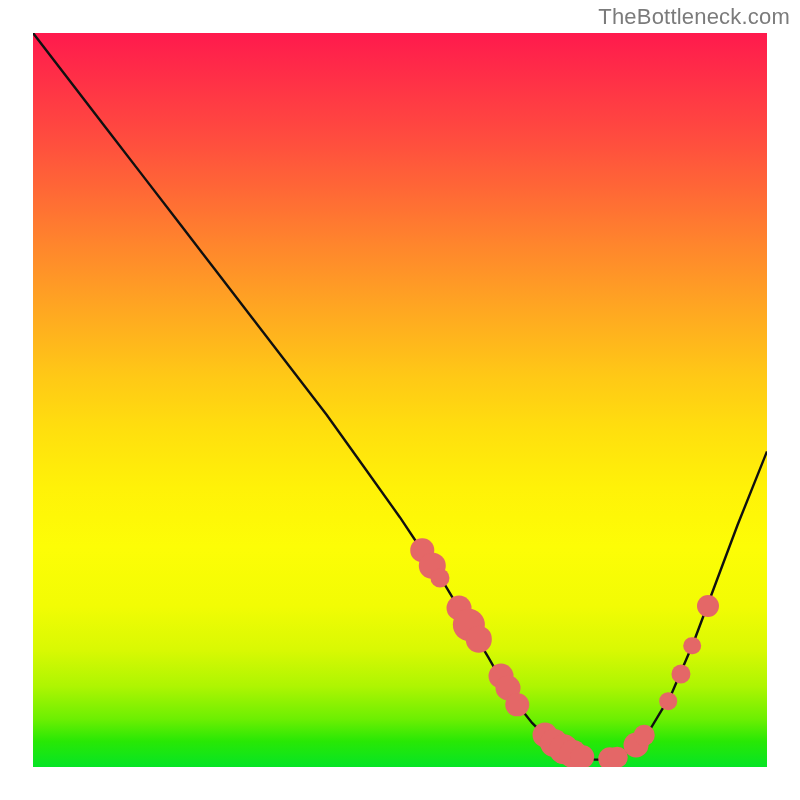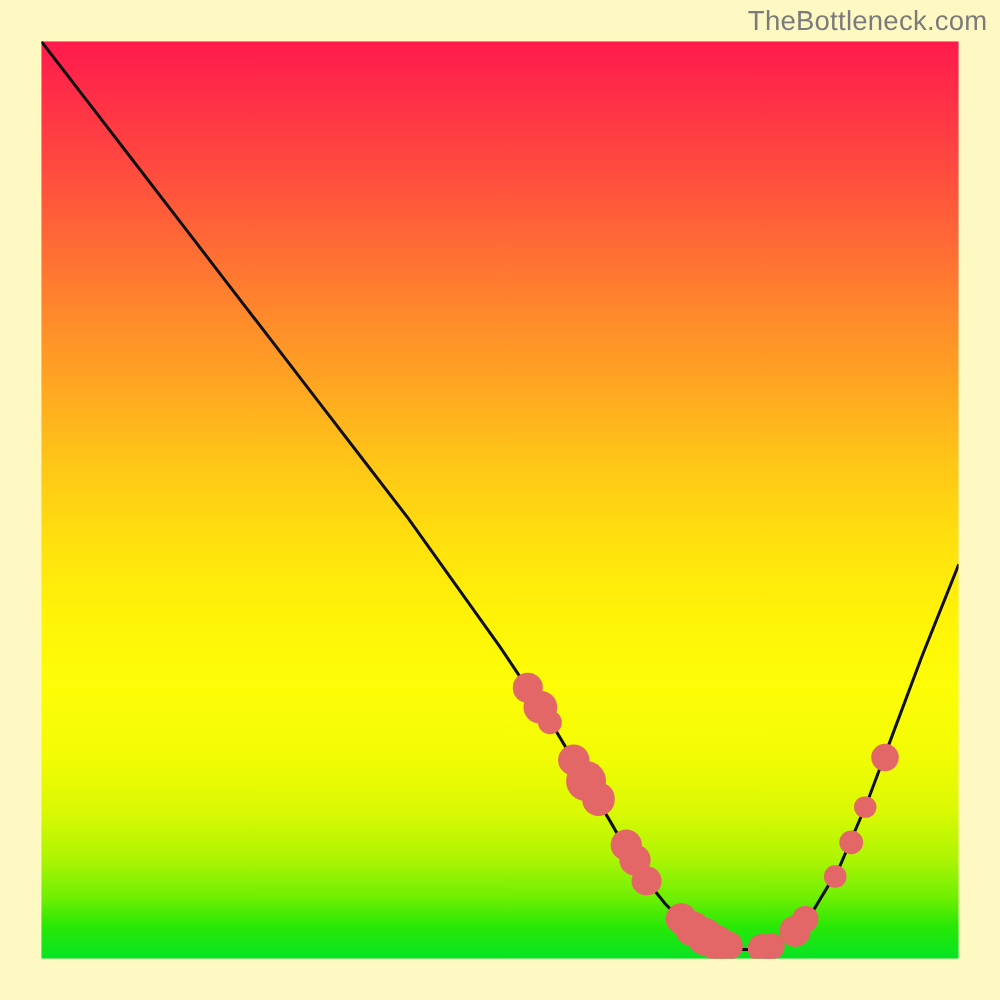--- a/index.html
+++ b/index.html
@@ -1,21 +1,21 @@
 <!DOCTYPE html>
 <html><head>
 <meta charset="utf-8">
 <style>
   * { margin: 0; padding: 0; box-sizing: border-box; }
   html, body { width: 800px; height: 800px; overflow: hidden; background: #000; }
   .canvas {
     position: relative;
     width: 800px;
     height: 800px;
-    background: #fef9c3;
+    background: #ffffff;
   }
   .watermark {
     position: absolute;
     top: 4px;
     right: 10px;
     font-family: Arial, Helvetica, sans-serif;
     font-size: 22px;
     color: #7b7b7b;
     font-weight: 500;
     letter-spacing: 0.2px;

